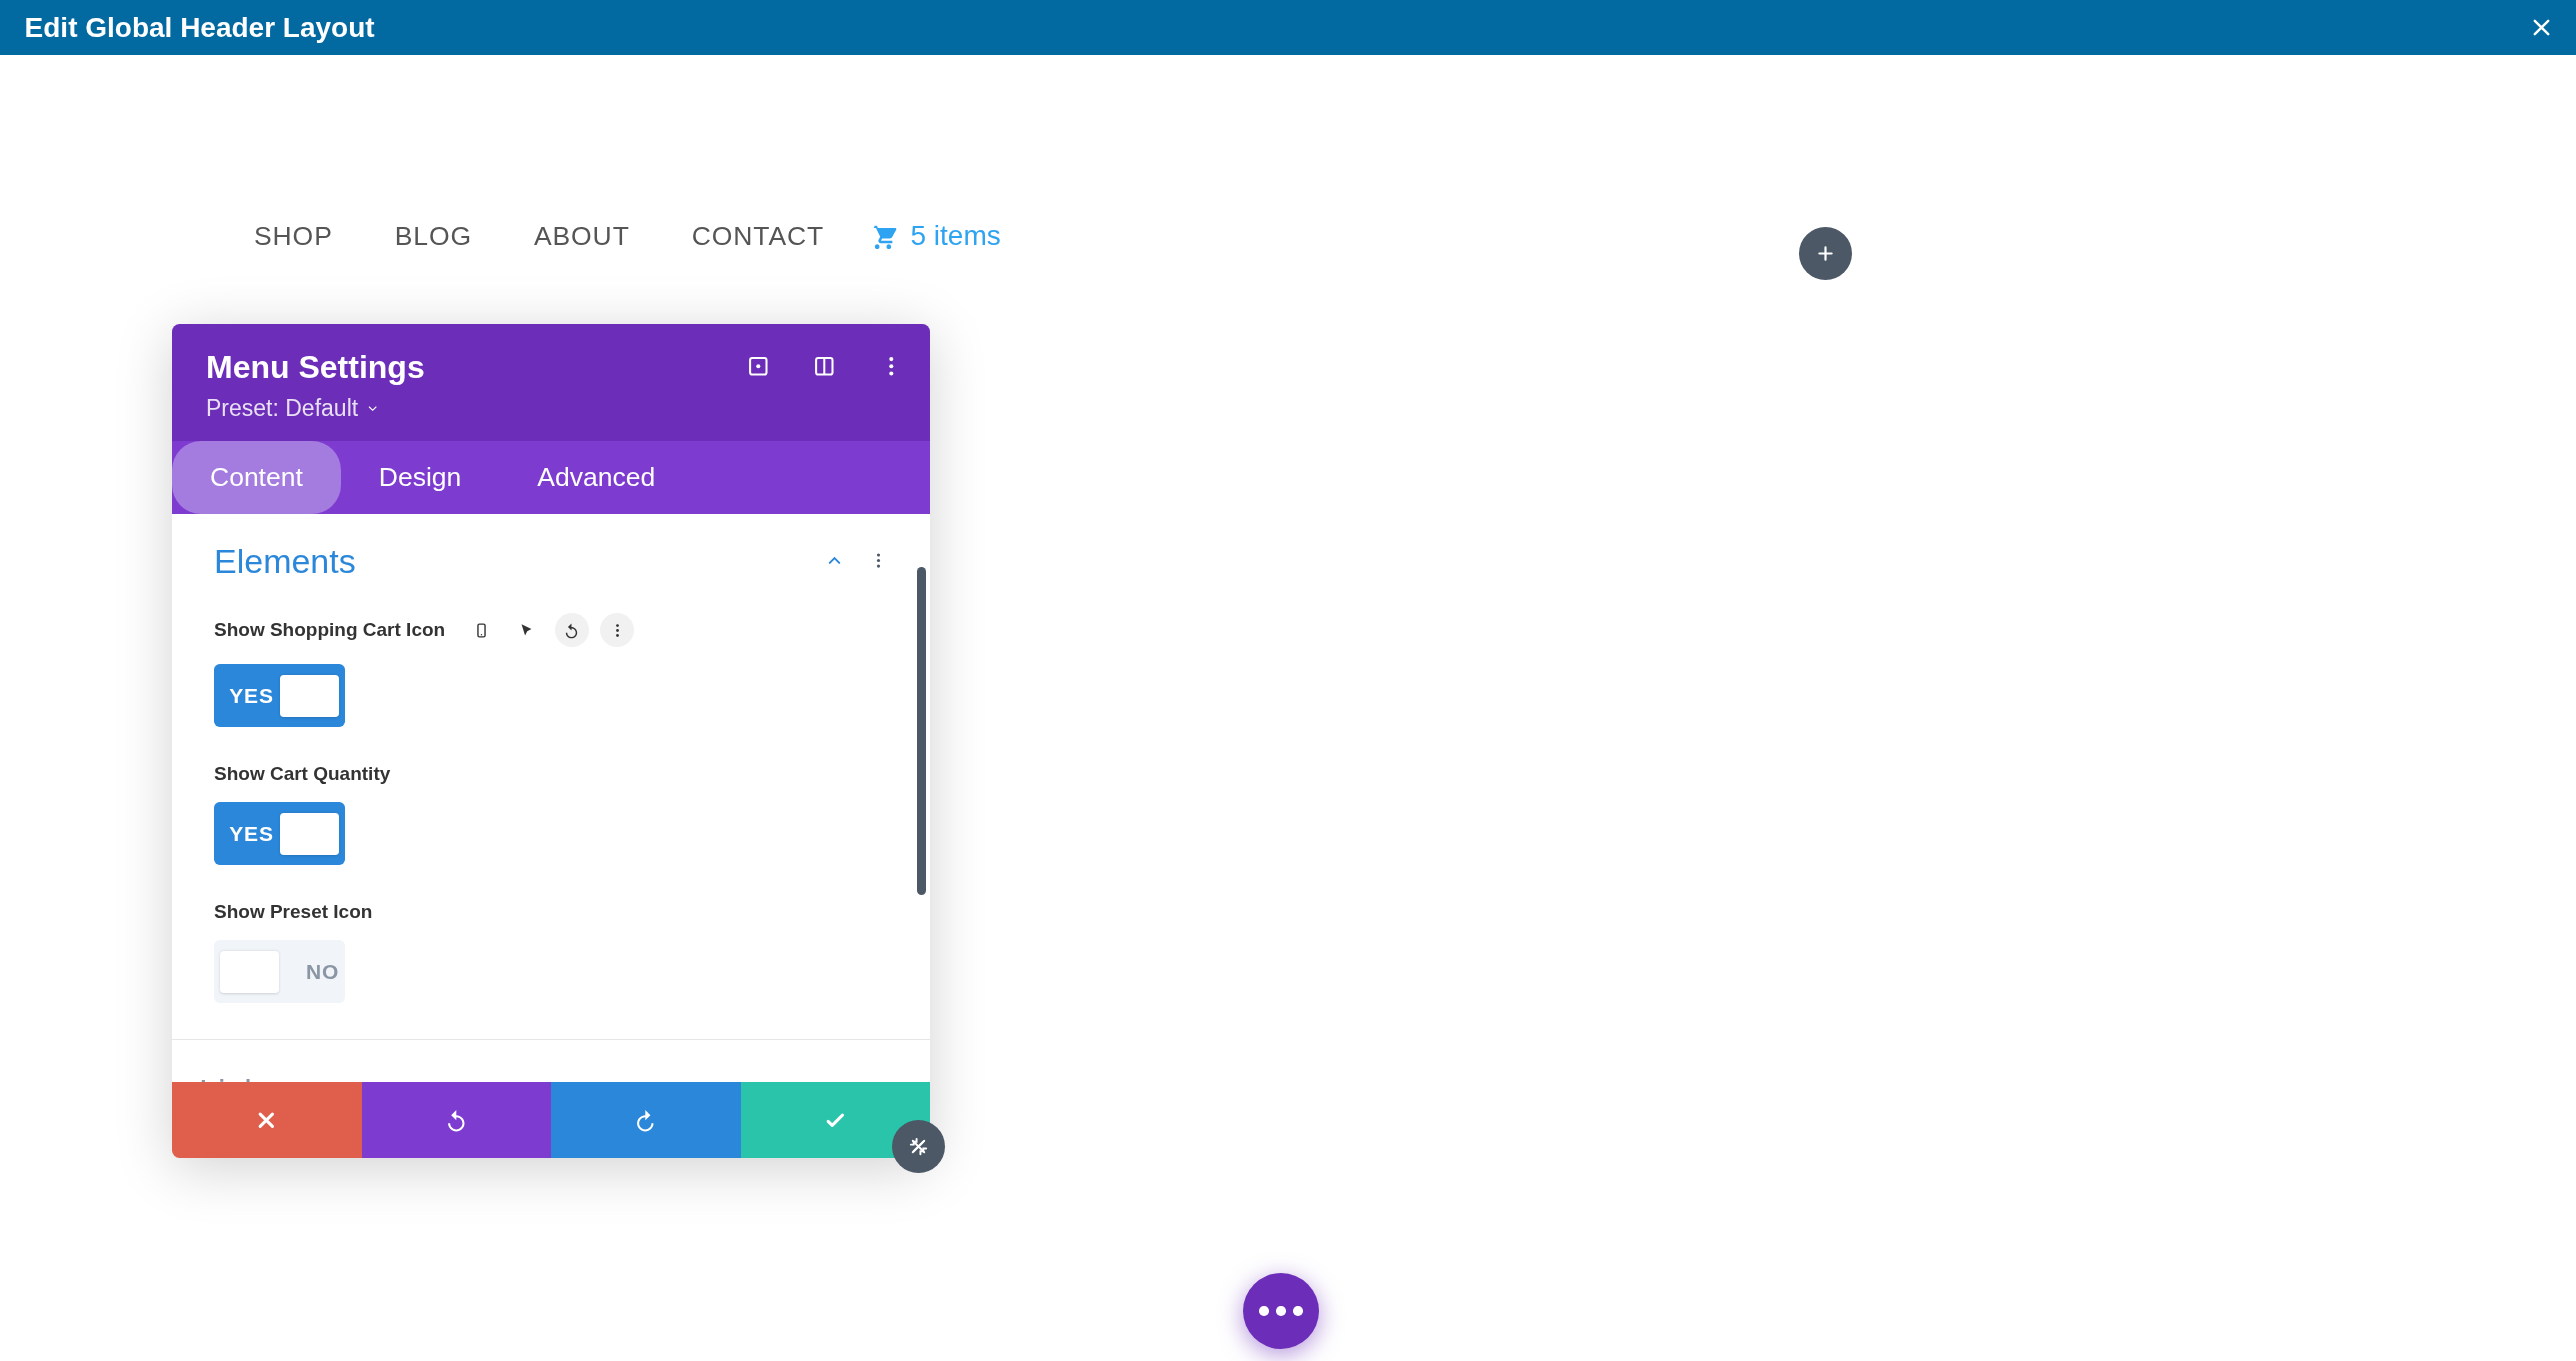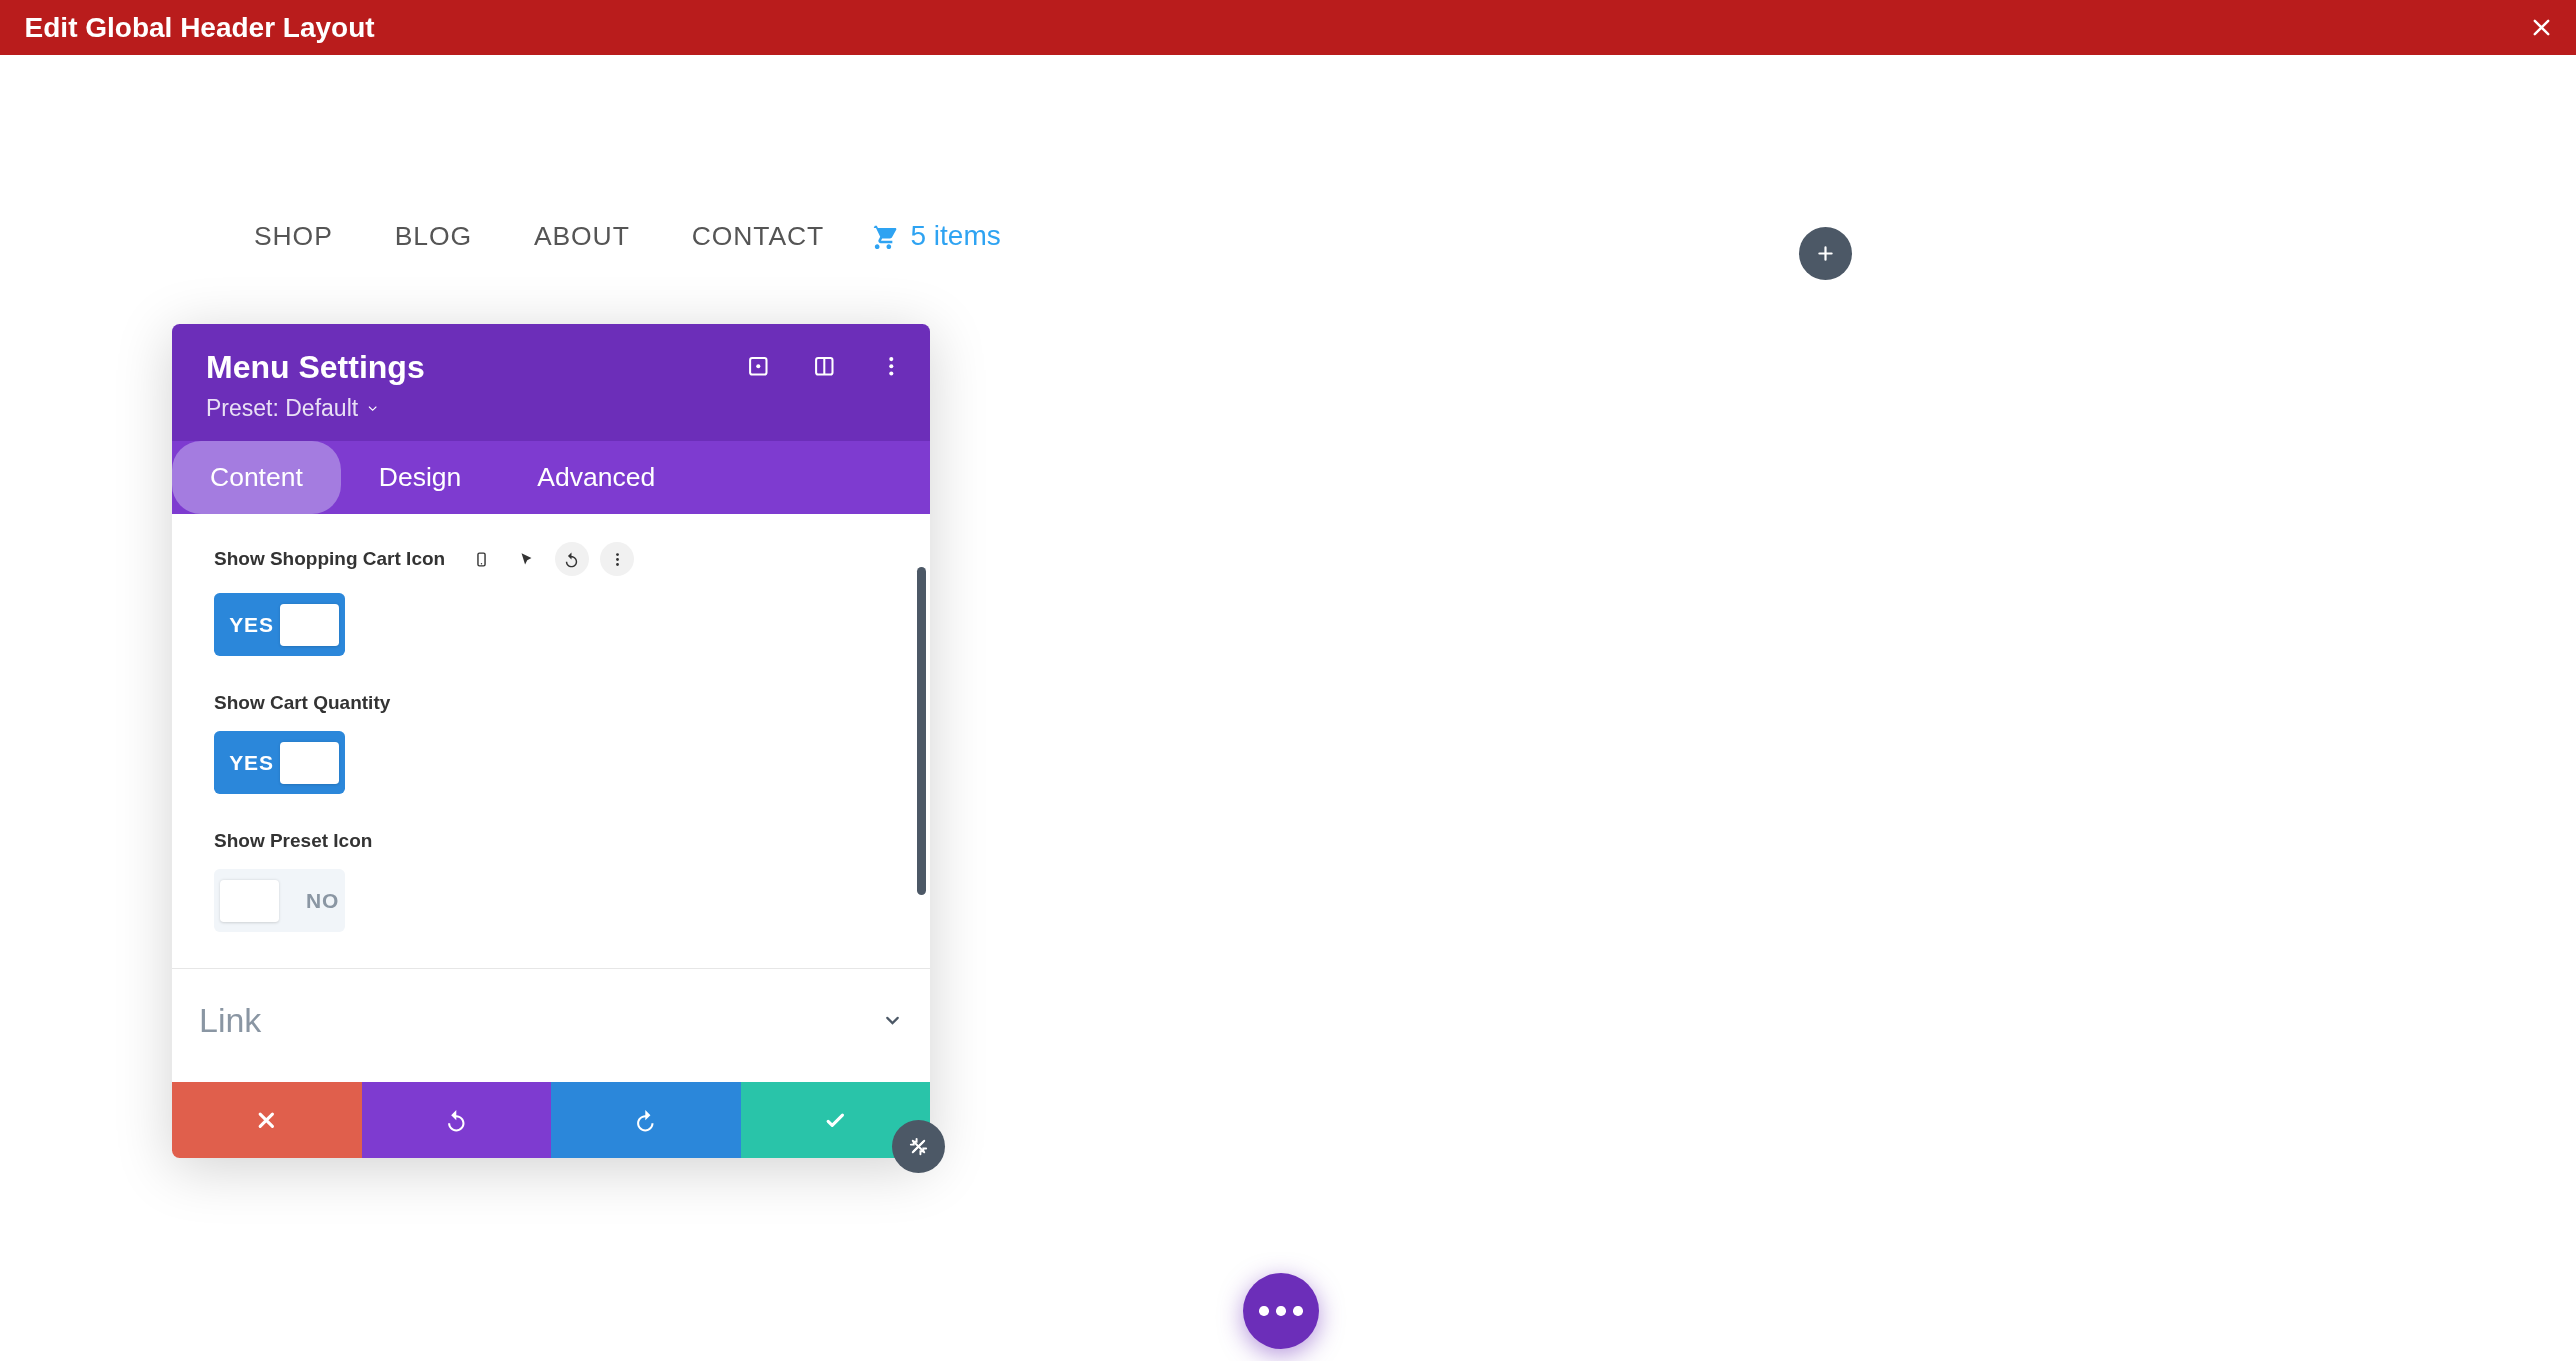--- a/index.html
+++ b/index.html
@@ -1,19 +1,19 @@
 <!DOCTYPE html>
 <html style="font-size:15px"><head>
 <meta charset="utf-8">
 <style>
 * { box-sizing: border-box; margin: 0; padding: 0; }
 body { font-family: -apple-system, BlinkMacSystemFont, "Segoe UI", Helvetica, Arial, sans-serif; background: #fff; width: 2576px; height: 1362px; position: relative; overflow: hidden; }
 
 
-.topbar { background: #b91c1c; height: 55px; display: flex; align-items: center; justify-content: space-between; padding: 0 21px 0 24.6px; }
+.topbar { background: #0369a1; height: 55px; display: flex; align-items: center; justify-content: space-between; padding: 0 21px 0 24.6px; }
 .topbar-title { color: #fff; font-size: 28px; font-weight: 600; }
 .topbar-close { color: #fff; cursor: pointer; width: 28px; height: 28px; display: flex; align-items: center; justify-content: center; }
 .topbar-close svg { width: 23px; height: 23px; }
 .nav-row { position: absolute; top: 220px; left: 254px; display: flex; align-items: center; gap: 62px; }
 .nav-item { color: #555; font-size: 26.5px; font-weight: 500; letter-spacing: 0.9px; cursor: pointer; }
 .cart-wrap { display: flex; align-items: center; gap: 13.3px; margin-left: -17px; }
 .cart-icon { color: #2ea3f2; }
 .cart-icon svg { width: 28px; height: 28px; }
 .cart-text { color: #2ea3f2; font-size: 28px; font-weight: 400; }
 
@@ -148,20 +148,37 @@
 
   <div class="tabs">
     <div class="tab active">Content</div>
     <div class="tab">Design</div>
     <div class="tab">Advanced</div>
   </div>
 
   <div class="panel-body">
     <div class="scroll-indicator"></div>
 
+    <div class="section-head">
+      <div class="section-title">Elements</div>
+      <div class="section-icons">
+        <div class="sicon">
+          <svg viewBox="0 0 24 24">
+                <path d="M6 15l6-6 6 6" stroke="currentColor" stroke-width="2.5" fill="none" stroke-linecap="round"></path>
+              </svg>
+        </div>
+        <div class="sicon grey">
+          <svg viewBox="0 0 24 24">
+                <circle cx="12" cy="5" r="2" fill="currentColor"></circle>
+                <circle cx="12" cy="12" r="2" fill="currentColor"></circle>
+                <circle cx="12" cy="19" r="2" fill="currentColor"></circle>
+              </svg>
+        </div>
+      </div>
+    </div>
 
     <div class="opt">
       <div class="opt-row1">
         <div class="opt-label">Show Shopping Cart Icon</div>
         <div class="opt-icons">
           <div class="oicn plain">
             <svg viewBox="0 0 24 24">
                   <rect x="7" y="3" width="10" height="18" rx="2" fill="none" stroke="#333" stroke-width="2"></rect>
                   <circle cx="12" cy="18" r="1" fill="#333"></circle>
                 </svg>

